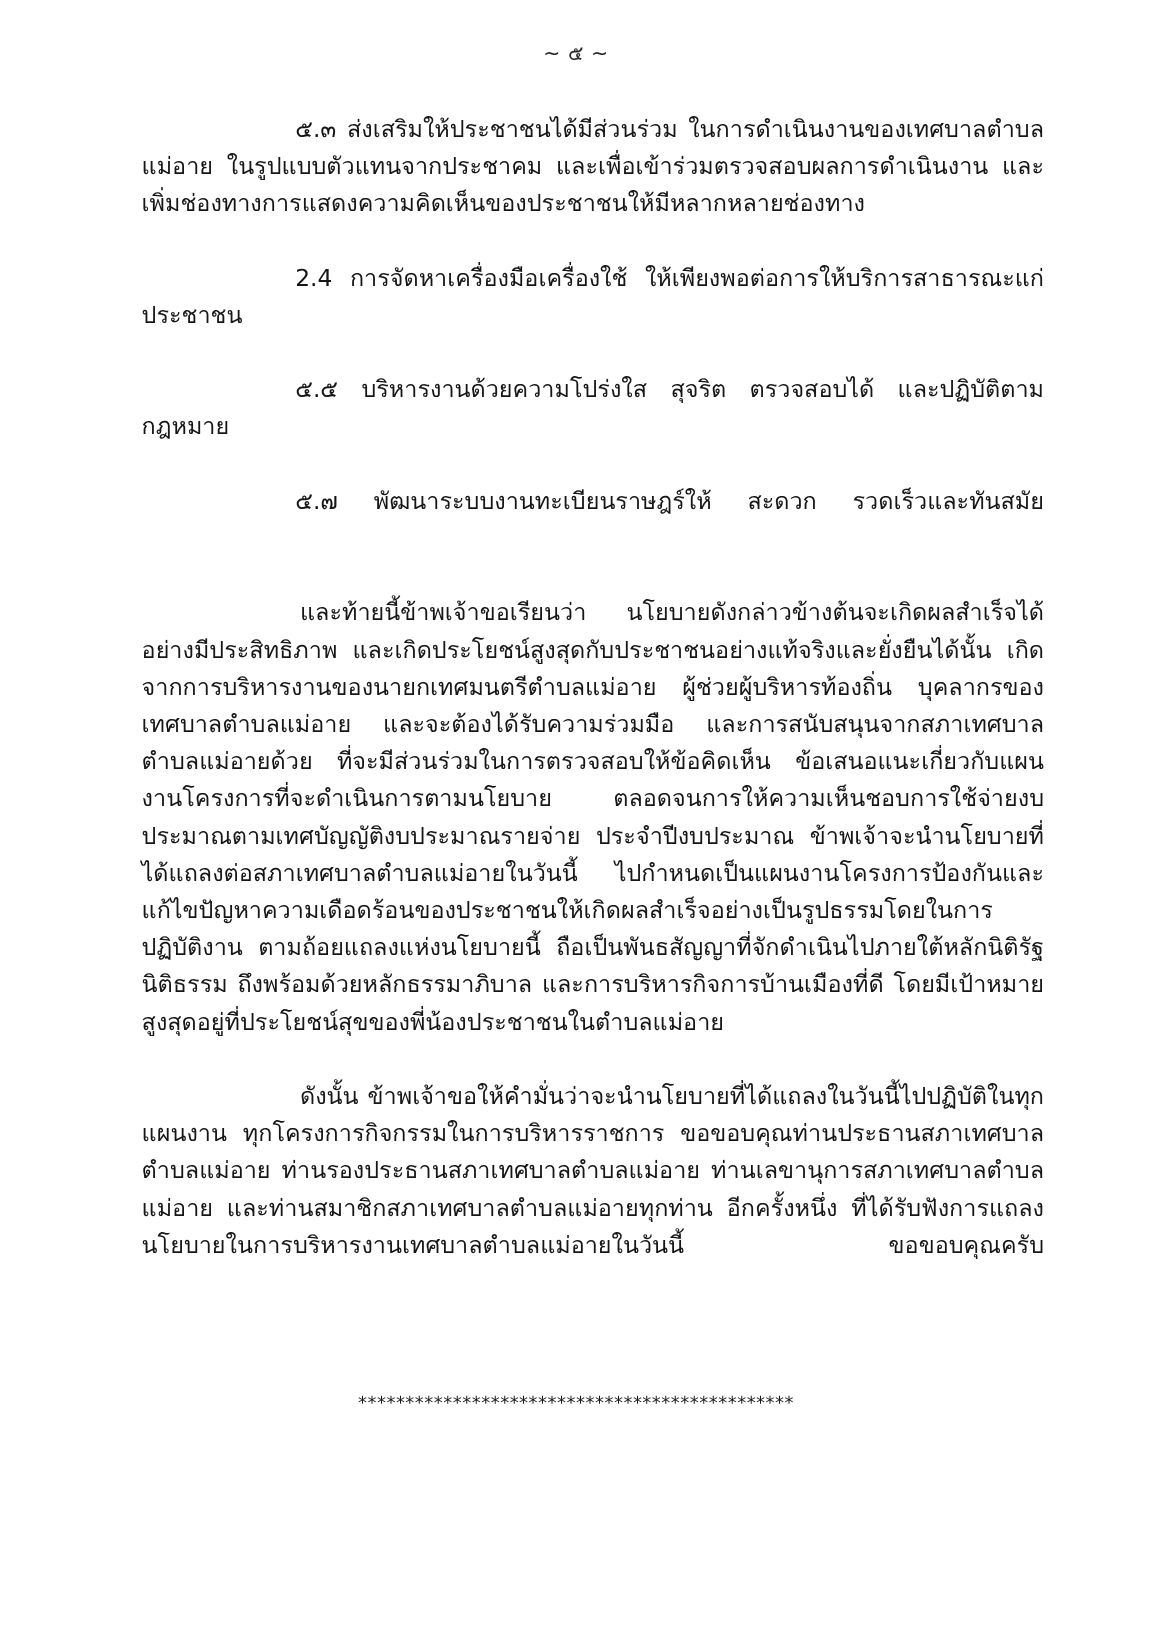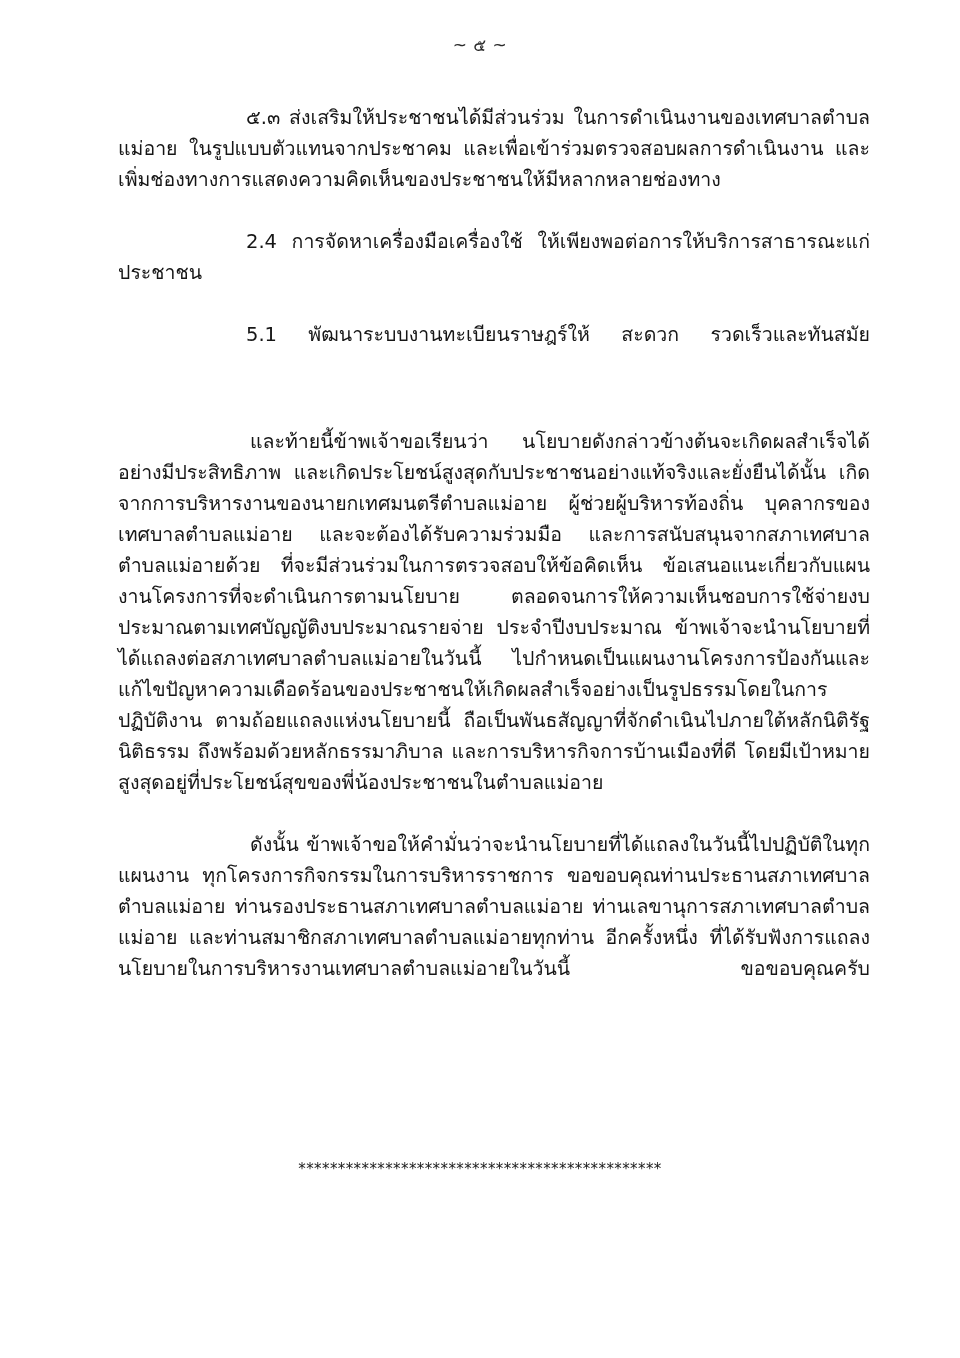--- a/index.html
+++ b/index.html
@@ -34,21 +34,21 @@
     line-height: 22px;
     color: #2a2a2a;
     letter-spacing: 0.5px;
     white-space: pre;
   }
 
   
   .body-col {
     position: absolute;
     left: 118px;
-    top: 102px;
+    top: 92px;
     width: 752px;
   }
 
   p.para {
     margin: 0;
     font-size: 19.5px;
     line-height: 31px;
     text-align: justify;
     text-justify: inter-word;
     word-spacing: 0.5px;
@@ -58,21 +58,21 @@
 
   p.indent {
     text-indent: 128px;
   }
 
   p.indent-wide {
     text-indent: 132px;
   }
 
   p.block-gap {
-    margin-top: 45px;
+    margin-top: 31px;
   }
 
   
   p.para::after {
     content: "";
     display: inline-block;
     width: 100%;
   }
 
   
@@ -96,23 +96,24 @@
 <div class="page">
 
   <div class="folio">~ ๕ ~</div>
 
   <div class="body-col">
 
     <p class="para indent">๕.๓ ส่งเสริมให้ประชาชนได้มีส่วนร่วม  ในการดำเนินงานของเทศบาลตำบลแม่อาย ในรูปแบบตัวแทนจากประชาคม  และเพื่อเข้าร่วมตรวจสอบผลการดำเนินงาน และเพิ่มช่องทางการแสดงความคิดเห็นของประชาชนให้มีหลากหลายช่องทาง</p>
 
     <p class="para indent">2.4 การจัดหาเครื่องมือเครื่องใช้ ให้เพียงพอต่อการให้บริการสาธารณะแก่ประชาชน</p>
 
+    <p class="para indent">๕.๕ บริหารงานด้วยความโปร่งใส สุจริต ตรวจสอบได้ และปฏิบัติตามกฎหมาย</p>
 
 
-    <p class="para indent">5.1 พัฒนาระบบงานทะเบียนราษฎร์ให้ สะดวก รวดเร็วและทันสมัย</p>
+    <p class="para indent">๕.๗ พัฒนาระบบงานทะเบียนราษฎร์ให้ สะดวก รวดเร็วและทันสมัย</p>
 
 
     <p class="para indent-wide block-gap">และท้ายนี้ข้าพเจ้าขอเรียนว่า นโยบายดังกล่าวข้างต้นจะเกิดผลสำเร็จได้อย่างมีประสิทธิภาพ และเกิดประโยชน์สูงสุดกับประชาชนอย่างแท้จริงและยั่งยืนได้นั้น เกิดจากการบริหารงานของนายกเทศมนตรีตำบลแม่อาย ผู้ช่วยผู้บริหารท้องถิ่น บุคลากรของเทศบาลตำบลแม่อาย และจะต้องได้รับความร่วมมือ และการสนับสนุนจากสภาเทศบาลตำบลแม่อายด้วย ที่จะมีส่วนร่วมในการตรวจสอบให้ข้อคิดเห็น ข้อเสนอแนะเกี่ยวกับแผนงานโครงการที่จะดำเนินการตามนโยบาย ตลอดจนการให้ความเห็นชอบการใช้จ่ายงบประมาณตามเทศบัญญัติงบประมาณรายจ่าย ประจำปีงบประมาณ  ข้าพเจ้าจะนำนโยบายที่ได้แถลงต่อสภาเทศบาลตำบลแม่อายในวันนี้  ไปกำหนดเป็นแผนงานโครงการป้องกันและแก้ไขปัญหาความเดือดร้อนของประชาชนให้เกิดผลสำเร็จอย่างเป็นรูปธรรมโดยในการปฏิบัติงาน ตามถ้อยแถลงแห่งนโยบายนี้ ถือเป็นพันธสัญญาที่จักดำเนินไปภายใต้หลักนิติรัฐ  นิติธรรม  ถึงพร้อมด้วยหลักธรรมาภิบาล  และการบริหารกิจการบ้านเมืองที่ดี โดยมีเป้าหมายสูงสุดอยู่ที่ประโยชน์สุขของพี่น้องประชาชนในตำบลแม่อาย</p>
 
     <p class="para indent-wide">ดังนั้น  ข้าพเจ้าขอให้คำมั่นว่าจะนำนโยบายที่ได้แถลงในวันนี้ไปปฏิบัติในทุกแผนงาน ทุกโครงการกิจกรรมในการบริหารราชการ   ขอขอบคุณท่านประธานสภาเทศบาลตำบลแม่อาย ท่านรองประธานสภาเทศบาลตำบลแม่อาย  ท่านเลขานุการสภาเทศบาลตำบลแม่อาย  และท่านสมาชิกสภาเทศบาลตำบลแม่อายทุกท่าน  อีกครั้งหนึ่ง  ที่ได้รับฟังการแถลงนโยบายในการบริหารงานเทศบาลตำบลแม่อายในวันนี้  ขอขอบคุณครับ</p>
 
   </div>
 
   <div class="asterisk-rule">**********************************************</div>
 

